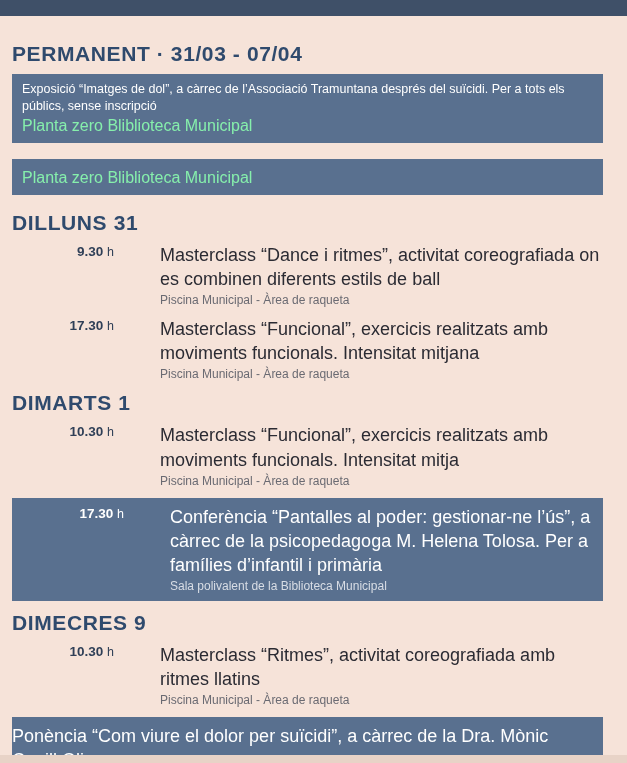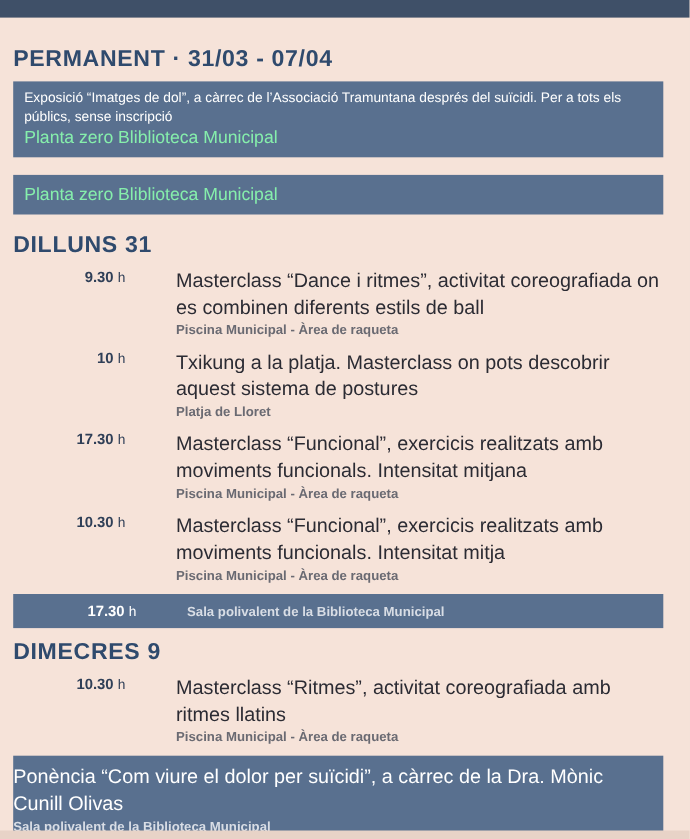--- a/index.html
+++ b/index.html
@@ -96,21 +96,20 @@
     line-height: 1.34;
     color: #2b2b33;
   }
   .row.highlight .content .desc {
     color: #ffffff;
   }
   .content .place {
     font-size: 12px;
     color: #6a6a72;
     margin-top: 2px;
-    font-weight: bold;
   }
   .row.highlight .content .place {
     color: #d8dde5;
   }
   .bottom-strip {
     position: absolute;
     bottom: 0; left: 0; right: 0;
     height: 8px;
     background: #e8d3c7;
   }
@@ -137,48 +136,43 @@
     <div class="section-title">DILLUNS 31</div>
     <div class="rows">
       <div class="row">
         <div class="time"><span>9.30</span> <span class="unit">h</span></div>
         <div class="content">
           <div class="desc">Masterclass “Dance i ritmes”, activitat coreografiada on es combinen diferents estils de ball</div>
           <div class="place">Piscina Municipal - Àrea de raqueta</div>
         </div>
       </div>
       <div class="row">
-        <div class="time"><span>10</span> <span class="unit">h</span></div>
-        <div class="content">
-          <div class="desc">Txikung a la platja. Masterclass on pots descobrir aquest sistema de postures</div>
-          <div class="place">Platja de Lloret</div>
-        </div>
-      </div>
-      <div class="row">
         <div class="time"><span>17.30</span> <span class="unit">h</span></div>
         <div class="content">
           <div class="desc">Masterclass “Funcional”, exercicis realitzats amb moviments funcionals. Intensitat mitjana</div>
           <div class="place">Piscina Municipal - Àrea de raqueta</div>
         </div>
       </div>
     </div>
   </div>
 
   <div class="section">
+    <div class="section-title">DIMARTS 1</div>
     <div class="rows">
       <div class="row">
         <div class="time"><span>10.30</span> <span class="unit">h</span></div>
         <div class="content">
           <div class="desc">Masterclass “Funcional”, exercicis realitzats amb moviments funcionals. Intensitat mitja</div>
           <div class="place">Piscina Municipal - Àrea de raqueta</div>
         </div>
       </div>
       <div class="row highlight">
         <div class="time"><span>17.30</span> <span class="unit">h</span></div>
         <div class="content">
+          <div class="desc">Conferència “Pantalles al poder: gestionar-ne l’ús”, a càrrec de la psicopedagoga M. Helena Tolosa. Per a famílies d’infantil i primària</div>
           <div class="place">Sala polivalent de la Biblioteca Municipal</div>
         </div>
       </div>
     </div>
   </div>
 
   <div class="section">
     <div class="section-title">DIMECRES 9</div>
     <div class="rows">
       <div class="row">

